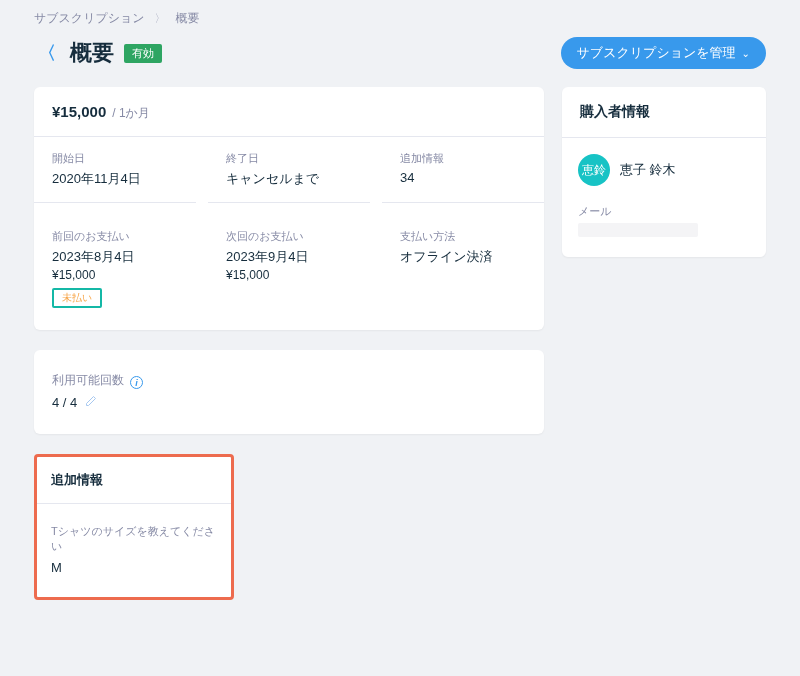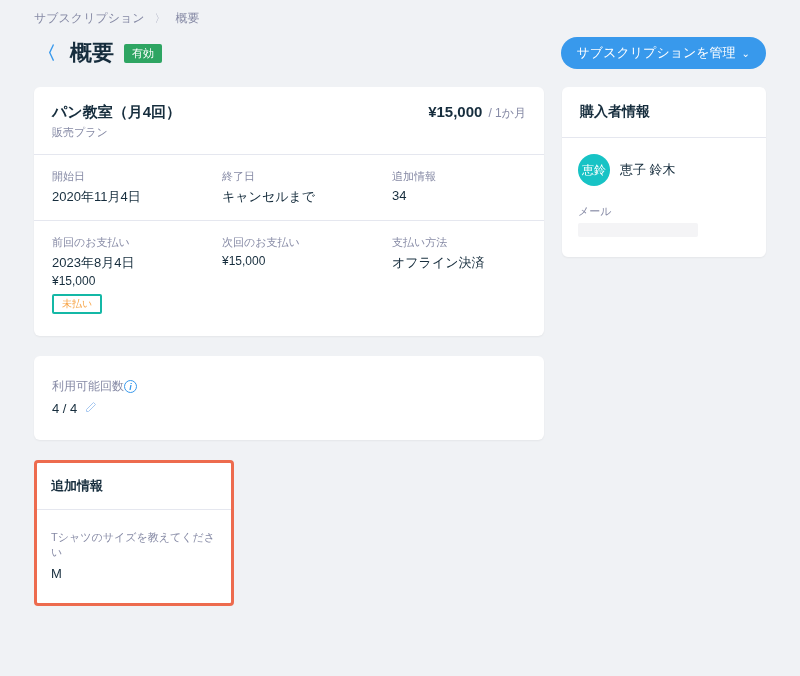--- a/index.html
+++ b/index.html
@@ -118,21 +118,21 @@
       font-weight: 700;
       color: #162d3d;
     }
     .plan-period {
       font-size: 12px;
       color: #868aa5;
     }
     .plan-grid {
       display: grid;
       grid-template-columns: 1fr 1fr 1fr;
-      gap: 0;
+      gap: 12px;
     }
     .plan-cell {
       padding: 14px 18px;
       border-bottom: 1px solid #e5e7ef;
     }
     .plan-grid .plan-cell:nth-child(n+4) {
       border-bottom: none;
       padding-bottom: 22px;
     }
     .cell-label {
@@ -165,21 +165,22 @@
       border-bottom: 1px solid #e5e7ef;
       font-size: 14px;
       font-weight: 700;
       color: #162d3d;
     }
     .section-body {
       padding: 22px 18px 24px;
     }
     .avail-row {
       display: flex;
-      align-items: center;
+      align-items: flex-end;
+      gap: 6px;
       font-size: 12px;
       color: #868aa5;
     }
     .info-icon {
       width: 13px;
       height: 13px;
       border: 1px solid #3899ec;
       border-radius: 50%;
       display: inline-flex;
       align-items: center;
@@ -281,24 +282,20 @@
       <span>サブスクリプションを管理</span>
       <span class="chev-down">⌄</span>
     </button>
   </div>
 
   <div class="layout">
     <div class="main-col">
 
       <div class="card">
         <div class="plan-header">
-          <div>
-            <div class="plan-name">パン教室（月4回）</div>
-            <div class="plan-sub">販売プラン</div>
-          </div>
           <div class="plan-price-wrap">
             <span class="plan-price">¥15,000</span>
             <span class="plan-period">/ 1か月</span>
           </div>
         </div>
         <div class="plan-grid">
           <div class="plan-cell">
             <div class="cell-label">開始日</div>
             <div class="cell-value">2020年11月4日</div>
           </div>
@@ -311,20 +308,21 @@
             <div class="cell-value">34</div>
           </div>
           <div class="plan-cell">
             <div class="cell-label">前回のお支払い</div>
             <div class="cell-value">2023年8月4日</div>
             <div class="cell-amount">¥15,000</div>
             <span class="unpaid-tag">未払い</span>
           </div>
           <div class="plan-cell">
             <div class="cell-label">次回のお支払い</div>
+            <div class="cell-value">2023年9月4日</div>
             <div class="cell-amount">¥15,000</div>
           </div>
           <div class="plan-cell">
             <div class="cell-label">支払い方法</div>
             <div class="cell-value">オフライン決済</div>
           </div>
         </div>
       </div>
 
       <div class="card">

